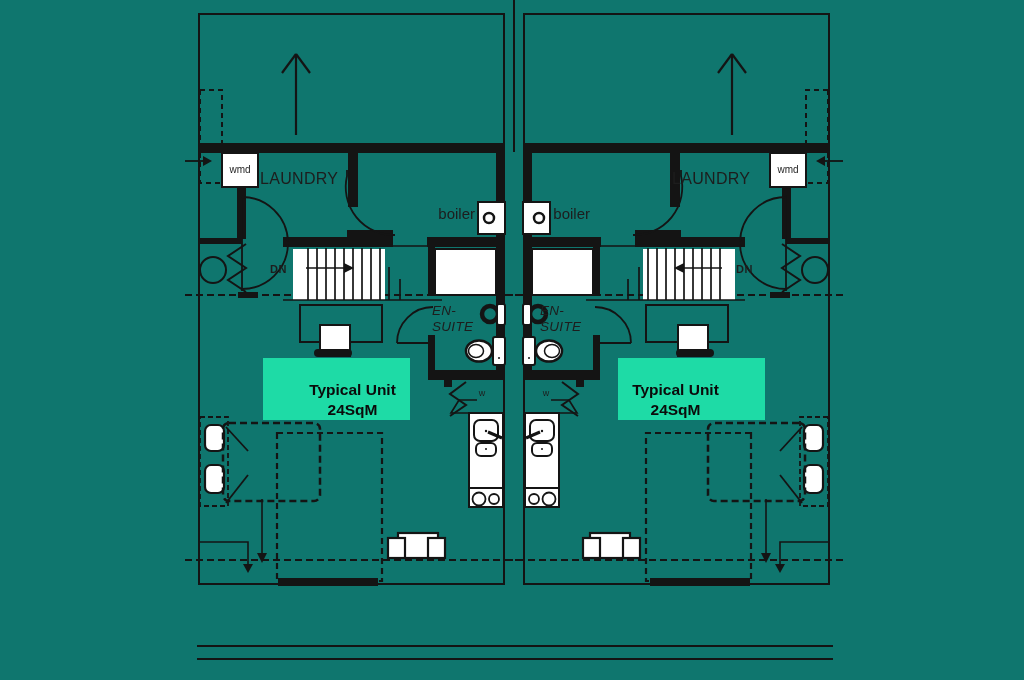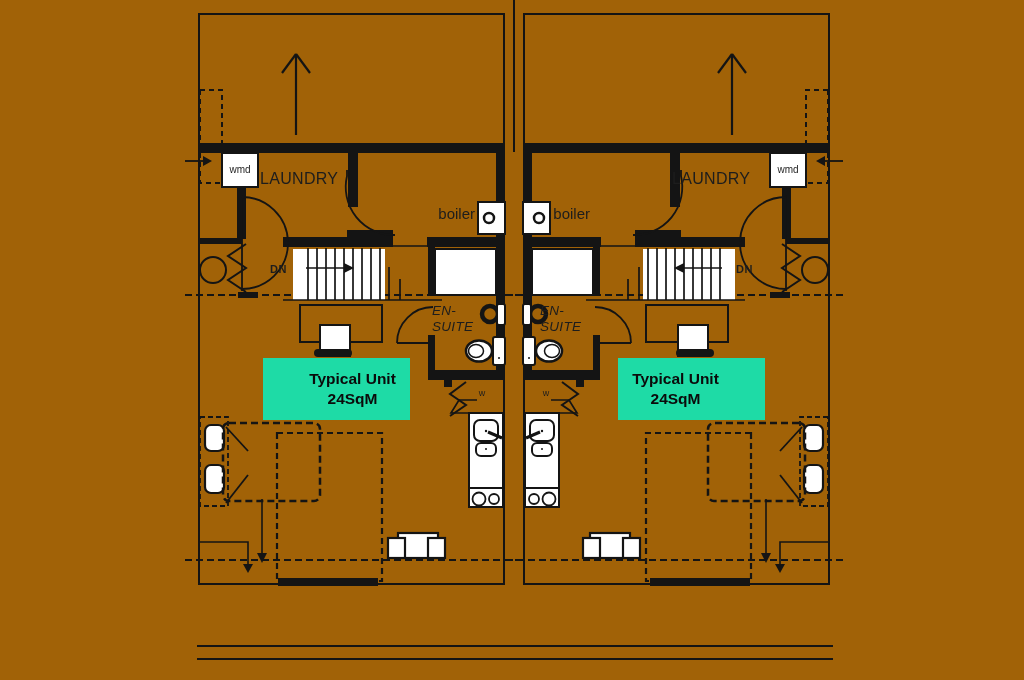--- a/index.html
+++ b/index.html
@@ -1,31 +1,31 @@
 <!DOCTYPE html>
 <html><head>
 <meta charset="utf-8">
 <style>
   html,body{margin:0;padding:0;background:#ffffff;}
-  .stage{position:relative;width:1024px;height:680px;background:#a16207;overflow:hidden;
+  .stage{position:relative;width:1024px;height:680px;background:#0f766e;overflow:hidden;
          font-family:"Liberation Sans",sans-serif;}
   .unit{position:absolute;top:13px;left:198px;width:307px;height:572px;}
   .unit.m{left:523px;transform:scaleX(-1);}
   .unit svg{position:absolute;left:0;top:0;overflow:visible;}
   .lbl{position:absolute;color:#1d1d1d;white-space:nowrap;}
   .m .lbl{transform:scaleX(-1);}
   .lbl-wmd{left:24px;top:151px;width:36px;text-align:center;font-size:10px;}
   .lbl-laundry{left:62px;top:157px;width:96px;font-size:16px;letter-spacing:.3px;}
   .lbl-boiler{left:240px;top:192px;width:37px;text-align:right;font-size:15px;}
   .lbl-dn{left:72px;top:250px;width:22px;font-size:11px;letter-spacing:.5px;font-weight:bold;}
   .lbl-ensuite{left:234px;top:290px;width:56px;font-size:13.5px;line-height:16px;letter-spacing:.3px;font-style:italic;}
   .lbl-w{left:276px;top:375px;width:16px;text-align:center;font-size:9px;}
   .tag{position:absolute;left:65px;top:345px;width:147px;height:62px;background:#1EDBA6;}
   .tag .lbl{position:absolute;inset:0;display:flex;flex-direction:column;align-items:center;
-            justify-content:center;font-weight:bold;font-size:15.5px;line-height:20px;color:#0b0b0b;margin-left:32px;}
+            justify-content:flex-end;font-weight:bold;font-size:15.5px;line-height:20px;color:#0b0b0b;margin-left:32px;}
   .lotline{position:absolute;left:513px;top:0;width:2px;height:152px;background:#141414;}
   .baseline{position:absolute;left:197px;width:636px;height:2px;background:#141414;}
   .baseline.b1{top:645px;} .baseline.b2{top:658px;}
 </style>
 </head>
 <body>
 
 <div class="stage">
 
   <div class="unit">

